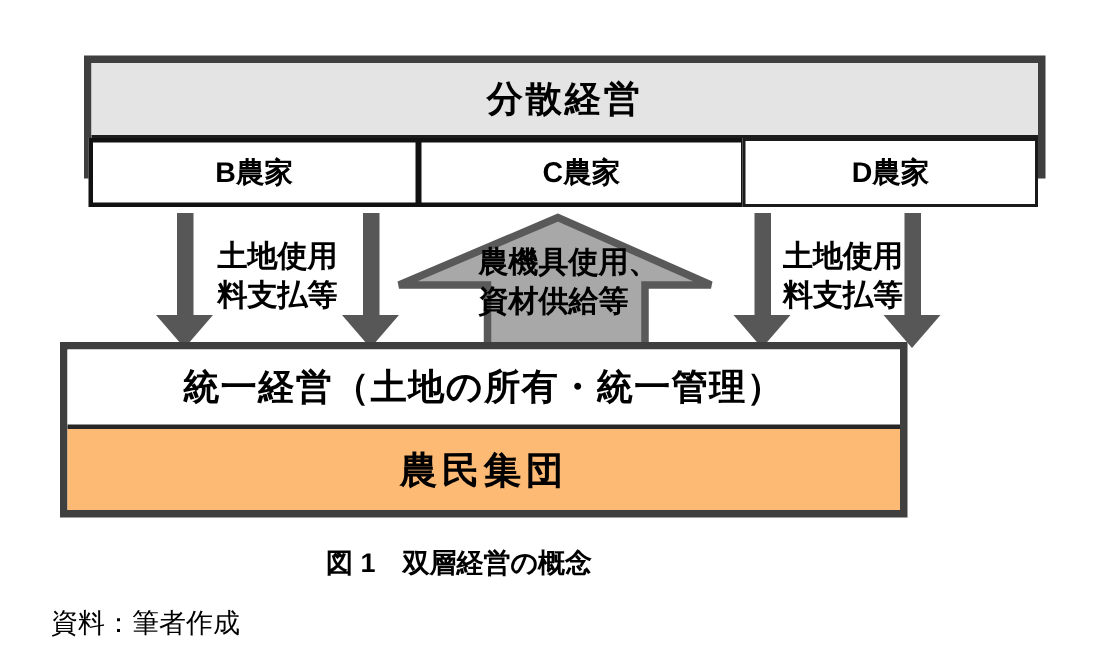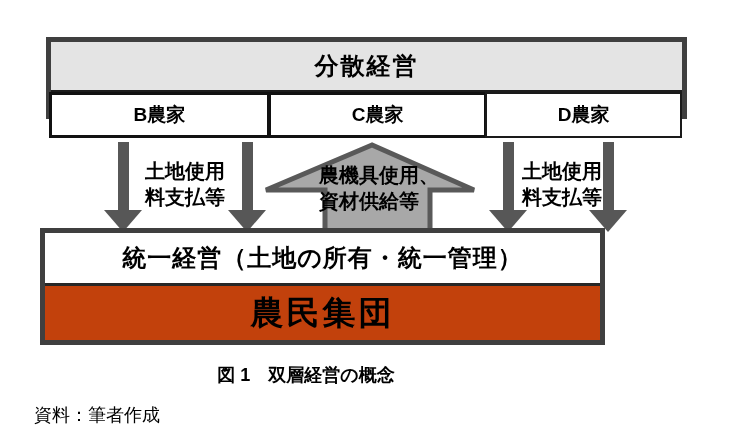--- a/index.html
+++ b/index.html
@@ -5,21 +5,21 @@
   html,body{margin:0;padding:0;}
   body{
     width:736px;height:441px;position:relative;background:#ffffff;
     font-family:"Liberation Sans","DejaVu Sans",sans-serif;color:#000;
     overflow:hidden;
   }
   .abs{position:absolute;}
 
   
   .top-frame{
-    left:46px;top:37px;width:641px;height:82px;
+    left:56px;top:37px;width:641px;height:82px;
     border:5px solid #3f3f3f;box-sizing:border-box;background:#fff;
   }
   .disp-bar{
     height:48px;background:#e4e4e4;border-bottom:2px solid #1c1c1c;
     display:flex;align-items:center;justify-content:center;
     font-size:24px;font-weight:bold;letter-spacing:2px;
   }
   .farmer-row{display:flex;height:46px;}
   .farmer-box{
     box-sizing:border-box;background:#ffffff;
@@ -57,23 +57,23 @@
   .bottom-frame{
     left:40px;top:228px;width:565px;height:117px;
     border:5px solid #3f3f3f;box-sizing:border-box;background:#fff;z-index:2;
   }
   .unified-bar{
     height:50px;background:#ffffff;border-bottom:3px solid #272727;
     display:flex;align-items:center;justify-content:center;
     font-size:24px;font-weight:bold;letter-spacing:1px;
   }
   .group-bar{
-    height:54px;background:#c2410c;
+    height:54px;background:#fdba74;
     display:flex;align-items:center;justify-content:center;
-    font-size:33px;font-weight:bold;letter-spacing:3px;
+    font-size:25px;font-weight:bold;letter-spacing:3px;
   }
 
   
   .fig-caption{
     left:0;top:363px;width:612px;text-align:center;
     font-size:18px;font-weight:bold;
   }
   .source-note{
     left:34px;top:403px;
     font-family:"Liberation Serif","DejaVu Serif",serif;

